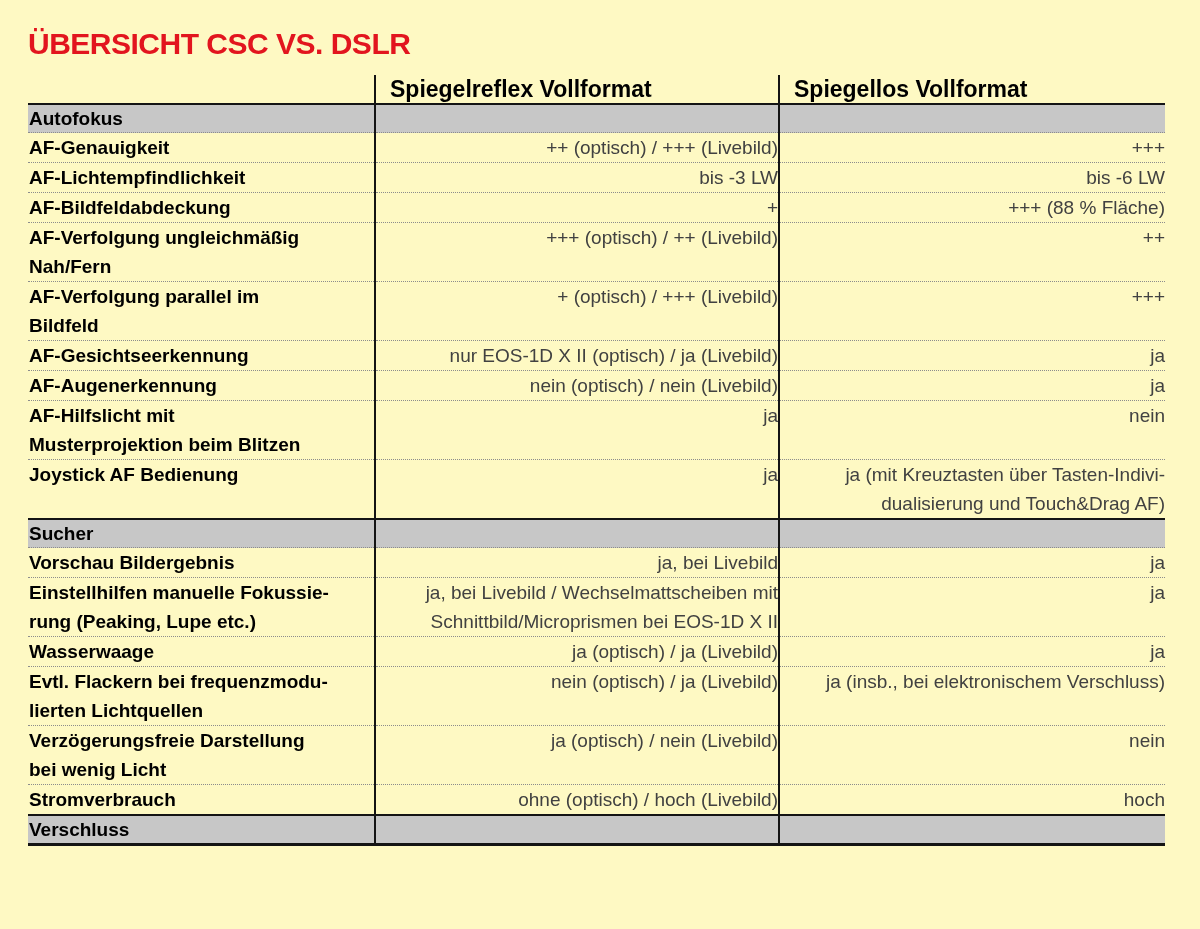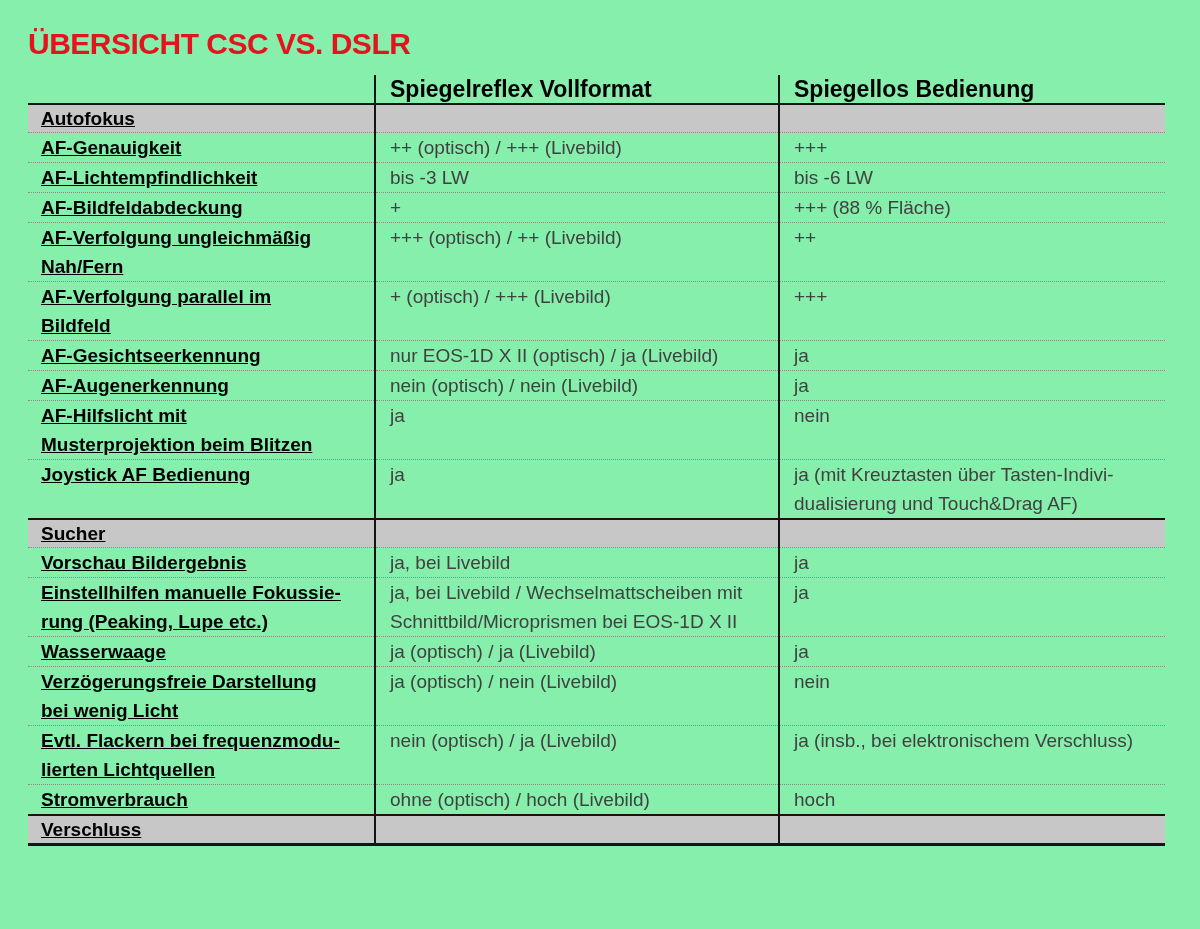--- a/index.html
+++ b/index.html
@@ -4,45 +4,45 @@
 <style>
   :root{
     --red:#e2151e;
     --section-bg:#c7c7c7;
     --line:#141414;
     --dot:#8c8c8c;
     --val:#414141;
   }
   html,body{margin:0;padding:0;background:#fff;}
   body{font-family:"Liberation Sans", sans-serif;}
-  .page{position:relative;width:1200px;height:929px;background:#86efac;overflow:hidden;}
+  .page{position:relative;width:1200px;height:929px;background:#fef9c3;overflow:hidden;}
   .title{
     position:absolute;left:28px;top:27px;margin:0;
     font-size:30px;font-weight:bold;letter-spacing:-0.5px;color:var(--red);
     white-space:nowrap;
   }
   table.cmp{
     position:absolute;left:28px;top:75px;width:1137px;
     border-collapse:collapse;table-layout:fixed;
     border-bottom:3px solid var(--line);
   }
   col.c1{width:347px}
   col.c2{width:404px}
   col.c3{width:386px}
   th{
     text-align:left;font-size:23px;font-weight:bold;color:#000;
     height:28px;vertical-align:middle;padding:0;
   }
   td{padding:0;vertical-align:top;font-size:19px;line-height:29px;}
   th:nth-child(2),th:nth-child(3),
   td:nth-child(2),td:nth-child(3){border-left:2px solid var(--line);padding-left:14px;}
-  th.lbl,td.lbl{padding-left:13px;text-decoration:underline;}
+  th.lbl,td.lbl{padding-left:1px;}
   tr.data-row td{border-top:1px dotted var(--dot);}
   td.lbl{font-weight:bold;color:#000;}
-  td.val{color:var(--val);}
+  td.val{color:var(--val);text-align:right;}
   tr.section-row td{
     border-top:2px solid var(--line);
     background:var(--section-bg);
     height:27px;line-height:27px;
     font-weight:bold;color:#000;
   }
 </style>
 </head>
 <body>
 
@@ -52,21 +52,21 @@
   <table class="cmp">
     <colgroup>
         <col class="c1">
         <col class="c2">
         <col class="c3">
       </colgroup>
     <thead>
       <tr>
         <th class="lbl"></th>
         <th>Spiegelreflex Vollformat</th>
-        <th>Spiegellos Bedienung</th>
+        <th>Spiegellos Vollformat</th>
       </tr>
     </thead>
     <tbody>
   <tr class="section-row">
     <td class="lbl">Autofokus</td>
     <td></td>
     <td></td>
   </tr>
 
   <tr class="data-row">
@@ -142,29 +142,29 @@
     <td class="val">ja</td>
   </tr>
 
   <tr class="data-row">
     <td class="lbl">Wasserwaage</td>
     <td class="val">ja (optisch) / ja (Livebild)</td>
     <td class="val">ja</td>
   </tr>
 
   <tr class="data-row">
+    <td class="lbl">Evtl. Flackern bei frequenzmodu-<br>lierten Lichtquellen</td>
+    <td class="val">nein (optisch) / ja (Livebild)</td>
+    <td class="val">ja (insb., bei elektronischem Verschluss)</td>
+  </tr>
+
+  <tr class="data-row">
     <td class="lbl">Verzögerungsfreie Darstellung<br>bei wenig Licht</td>
     <td class="val">ja (optisch) / nein (Livebild)</td>
     <td class="val">nein</td>
-  </tr>
-
-  <tr class="data-row">
-    <td class="lbl">Evtl. Flackern bei frequenzmodu-<br>lierten Lichtquellen</td>
-    <td class="val">nein (optisch) / ja (Livebild)</td>
-    <td class="val">ja (insb., bei elektronischem Verschluss)</td>
   </tr>
 
   <tr class="data-row">
     <td class="lbl">Stromverbrauch</td>
     <td class="val">ohne (optisch) / hoch (Livebild)</td>
     <td class="val">hoch</td>
   </tr>
 
   <tr class="section-row">
     <td class="lbl">Verschluss</td>

